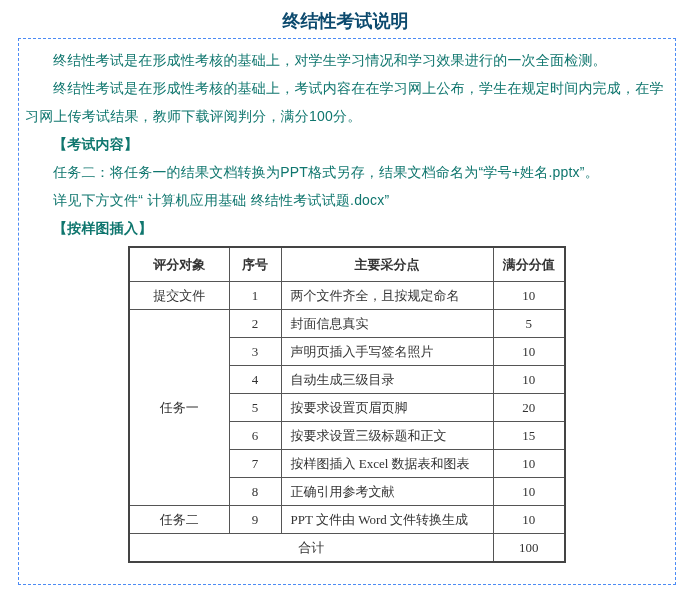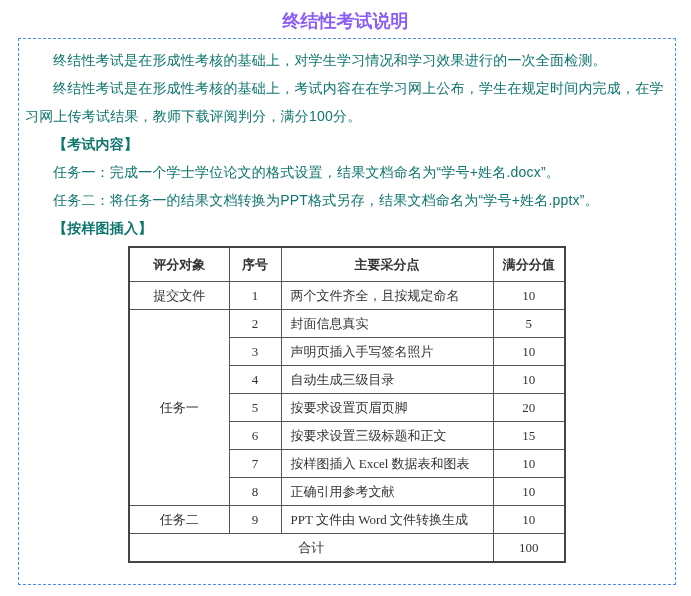--- a/index.html
+++ b/index.html
@@ -14,21 +14,21 @@
     background: #ffffff;
     font-family: "Liberation Sans", "DejaVu Sans", sans-serif;
     overflow: hidden;
   }
   .title {
     margin: 0;
     padding-top: 9px;
     text-align: center;
     font-size: 18px;
     font-weight: bold;
-    color: #8b5cf6;
+    color: #0c4a6e;
     line-height: 24px;
   }
   .box {
     box-sizing: border-box;
     margin: 5px 15px 0 18px;
     width: 658px;
     height: 547px;
     border: 1px dashed #4c8bf5;
     padding: 7px 6px 16px 6px;
   }
@@ -81,22 +81,22 @@
 <div class="page">
 
   <h1 class="title">终结性考试说明</h1>
 
   <div class="box">
 
     <p>终结性考试是在形成性考核的基础上，对学生学习情况和学习效果进行的一次全面检测。</p>
     <p>终结性考试是在形成性考核的基础上，考试内容在在学习网上公布，学生在规定时间内完成，在学习网上传考试结果，教师下载评阅判分，满分100分。</p>
 
     <p class="bold">【考试内容】</p>
-    <p>任务一：完成一个学士学位论文的格式设置，结果文档命名为“学号+姓名.docx”。</p>
     <p>任务二：将任务一的结果文档转换为PPT格式另存，结果文档命名为“学号+姓名.pptx”。</p>
+    <p>详见下方文件“ 计算机应用基础 终结性考试试题.docx”</p>
 
     <p class="bold">【按样图插入】</p>
 
     <table class="score">
       <colgroup>
         <col style="width:100px">
         <col style="width:52px">
         <col style="width:212px">
         <col style="width:72px">
       </colgroup>

